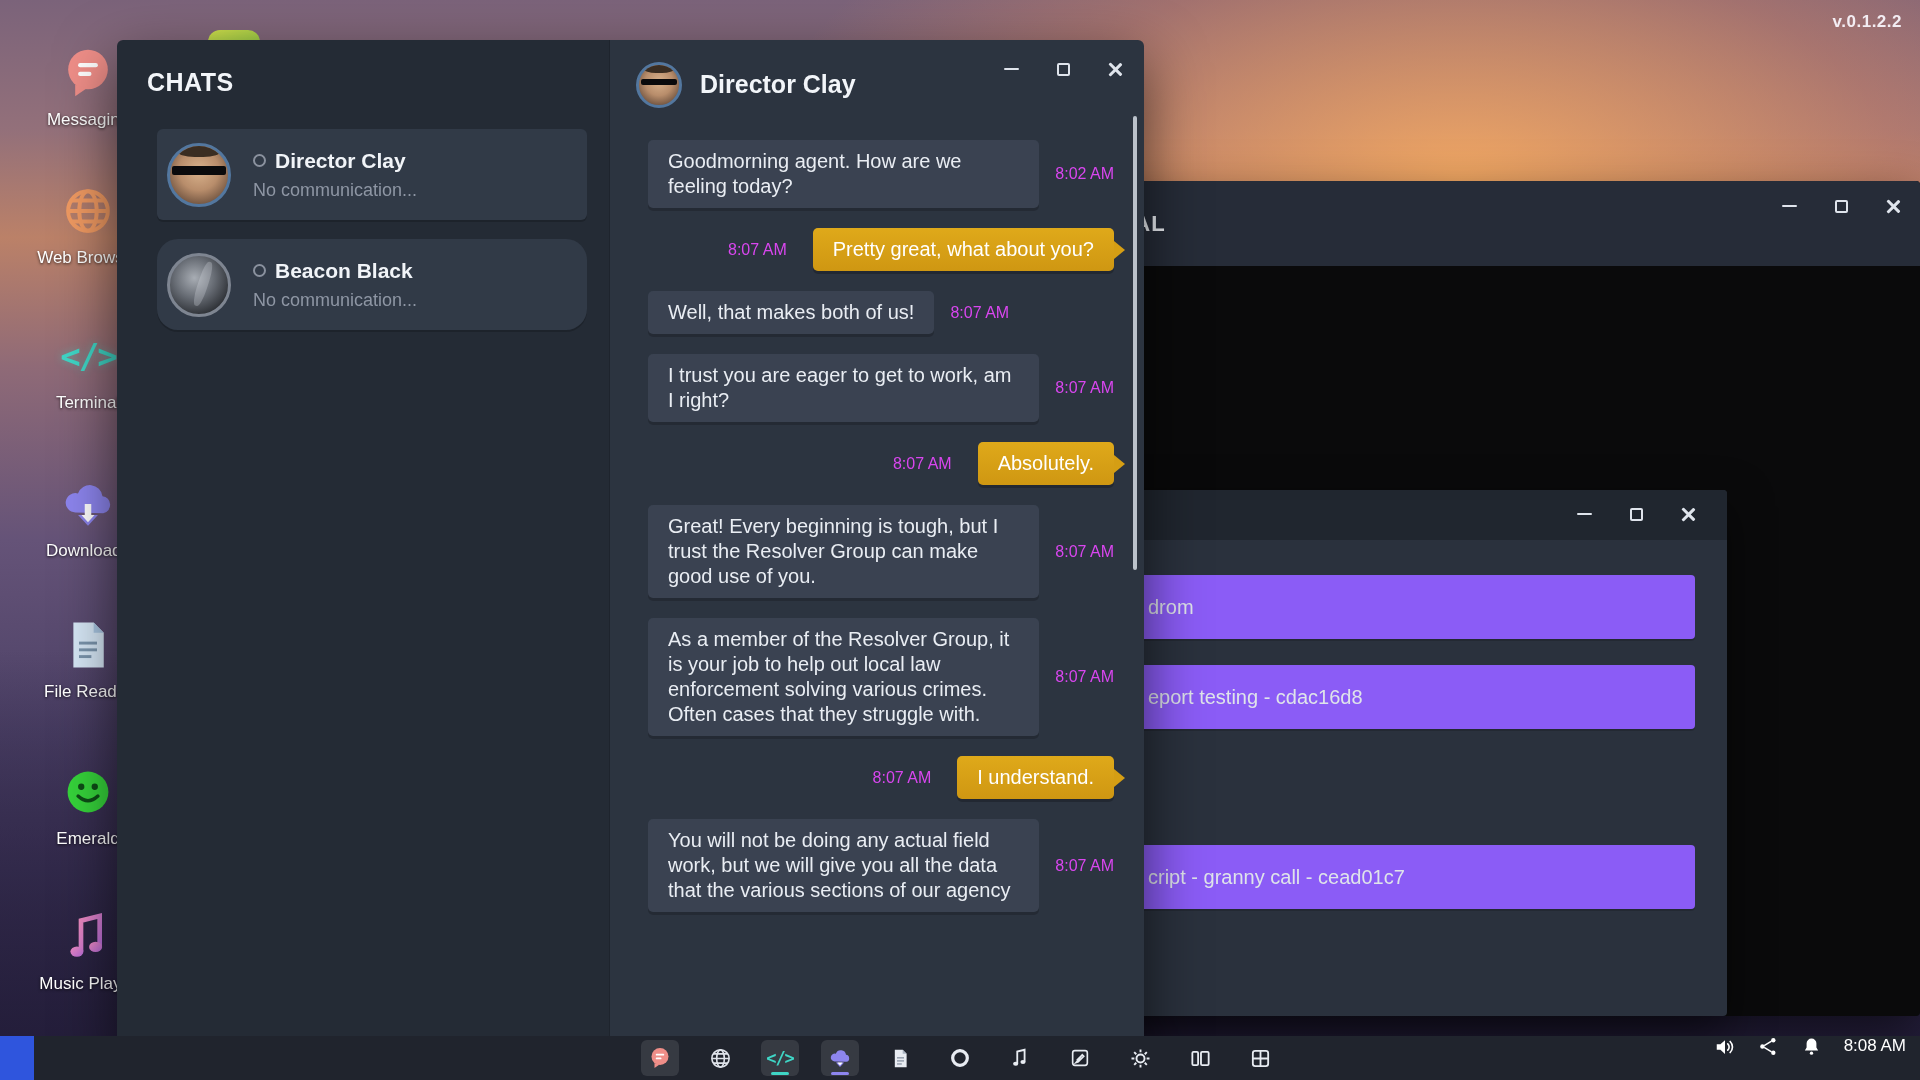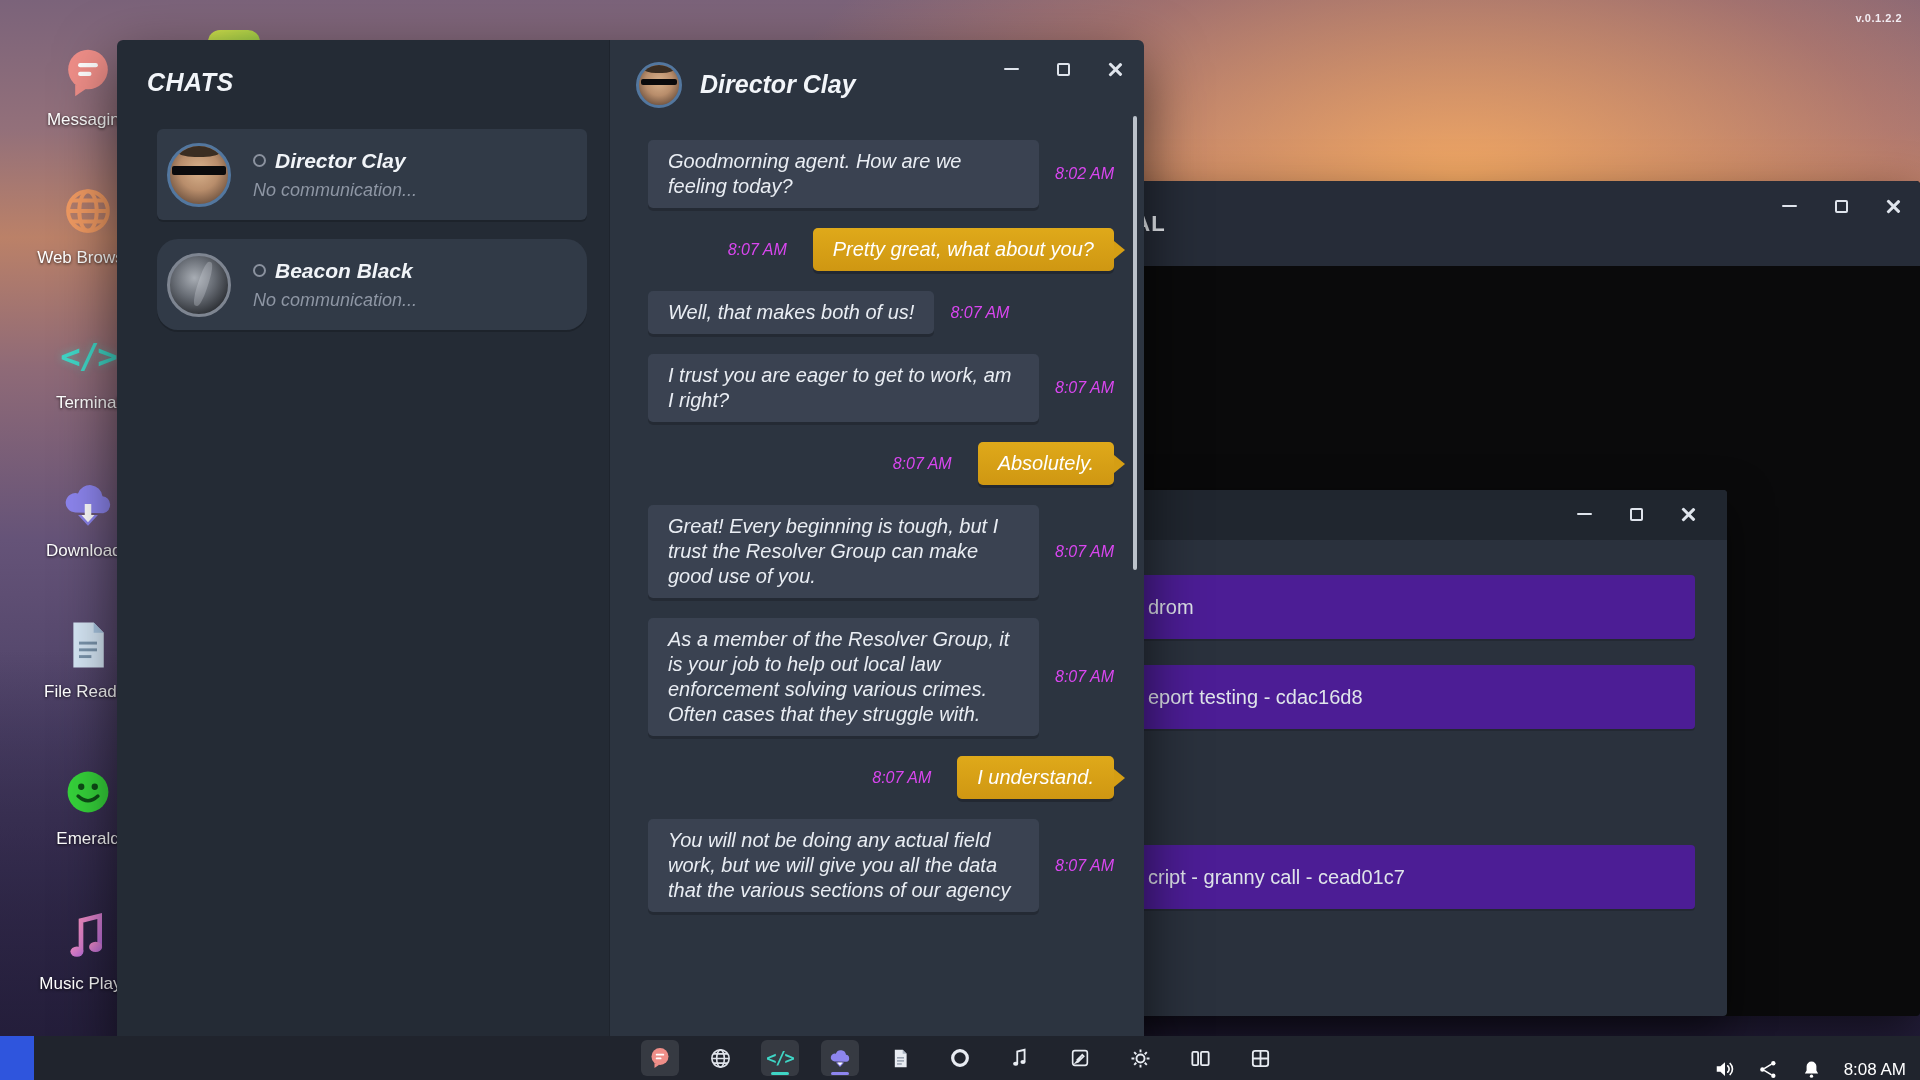--- a/index.html
+++ b/index.html
@@ -8,21 +8,21 @@
 
   
   .wallpaper { position: absolute; inset: 0; z-index: 0;
     background:
       radial-gradient(ellipse 980px 520px at 76% 17%, rgba(255,176,96,.85), rgba(235,140,90,.35) 45%, rgba(160,100,110,0) 72%),
       linear-gradient(180deg, #7b637a 0%, #93707a 12%, #bb8168 22%, #8f6a77 34%, #655378 50%, #4c4166 68%, #3a3354 84%, #2f2a47 100%);
   }
   .hills { position: absolute; left: 0; right: 0; bottom: 0; height: 430px; z-index: 0;
     background: linear-gradient(180deg, rgba(40,32,64,0) 0%, rgba(42,33,66,.55) 45%, rgba(32,26,54,.9) 100%); }
 
-  .version { position: absolute; top: 12px; right: 18px; z-index: 1; color: #f3edf3; font-size: 11px; font-weight: bold; letter-spacing: .5px; }
+  .version { position: absolute; top: 12px; right: 18px; z-index: 1; color: #f3edf3; font-size: 17px; font-weight: bold; letter-spacing: .5px; }
 
   
   .dicon { position: absolute; left: 28px; width: 120px; text-align: center; z-index: 1; cursor: pointer; }
   .dicon .art { width: 64px; height: 64px; margin: 0 auto; display: flex; align-items: center; justify-content: center; }
   .dicon .lbl { margin-top: 5px; color: #ffffff; font-size: 17px; white-space: nowrap; text-shadow: 0 1px 3px rgba(0,0,0,.75); }
   .d0 { top: 41px; } .d1 { top: 179px; } .d2 { top: 324px; } .d3 { top: 472px; }
   .d4 { top: 613px; } .d5 { top: 760px; } .d6 { top: 905px; }
   .code-glyph { font-family: "DejaVu Sans Mono", monospace; font-weight: bold; color: #3fd6c6; font-size: 34px; letter-spacing: -2px; text-shadow: 0 0 8px rgba(63,214,198,.45); }
 
   .hidden-icon { position: absolute; left: 208px; top: 30px; width: 52px; height: 52px; border-radius: 12px; z-index: 1;
@@ -45,28 +45,28 @@
   .terminal-title { position: absolute; left: 144px; top: 30px; color: #eef1f6; font-weight: bold; font-size: 22px; letter-spacing: 1px; }
   .terminal-titlebar .controls { top: 12px; right: 14px; }
   .terminal-body { padding: 6px 0 0 245px; font-family: "DejaVu Sans Mono", monospace; font-size: 16px; line-height: 25px; color: #ccd4cc; }
 
   
   .files-window { position: absolute; left: 1000px; top: 490px; width: 727px; height: 526px; z-index: 3;
     background: #2a313d; border-radius: 4px; overflow: hidden; box-shadow: 0 16px 44px rgba(0,0,0,.5); }
   .files-titlebar { height: 50px; background: #20262f; position: relative; }
   .files-titlebar .controls { top: 11px; right: 26px; }
   .files-body { position: relative; height: 476px; }
-  .frow { position: absolute; left: 14px; width: 681px; height: 64px; background: #4c1d95; border-radius: 4px;
+  .frow { position: absolute; left: 14px; width: 681px; height: 64px; background: #8b5cf6; border-radius: 4px;
     display: flex; align-items: center; padding-left: 134px; color: #dfe4ea; font-size: 20px; cursor: pointer;
     box-shadow: 0 2px 0 rgba(0,0,0,.15); }
   .fr0 { top: 35px; } .fr1 { top: 125px; } .fr2 { top: 215px; } .fr3 { top: 305px; }
 
   
   .messenger-window { position: absolute; left: 117px; top: 40px; width: 1027px; height: 1021px; z-index: 4;
-    border-radius: 6px; overflow: hidden; display: flex; box-shadow: 0 22px 60px rgba(0,0,0,.6); font-style: italic; }
+    border-radius: 6px; overflow: hidden; display: flex; box-shadow: 0 22px 60px rgba(0,0,0,.6); }
   .chats-panel { width: 492px; background: #242b35; position: relative; flex: none; }
   .chat-panel  { flex: 1; background: #2c3440; position: relative; border-left: 1px solid #1e242d; }
 
   .chats-title { position: absolute; left: 30px; top: 28px; font-size: 25px; font-weight: bold; color: #f2f5f9; letter-spacing: .5px; }
 
   .chat-item { position: absolute; left: 40px; width: 430px; height: 91px; background: #313a47; border-radius: 6px;
     display: flex; align-items: center; padding: 0 14px 0 10px; cursor: pointer; box-shadow: 0 2px 0 rgba(0,0,0,.18); }
   .ci1 { top: 89px; } .ci2 { top: 199px; border-radius: 21px; }
 
   .avatar { width: 64px; height: 64px; border-radius: 50%; flex: none; position: relative; overflow: hidden; }
@@ -104,21 +104,21 @@
   
   .taskbar { position: absolute; left: 0; right: 0; bottom: 0; height: 44px; background: #20242d; z-index: 10; }
   .start { position: absolute; left: 0; top: 0; width: 34px; height: 44px; background: #2f55dd; cursor: pointer; }
   .task-icons { position: absolute; left: 50%; top: 0; transform: translateX(-50%); height: 44px; display: flex; gap: 22px; align-items: center; }
   .ticon { width: 38px; height: 36px; border-radius: 6px; display: flex; align-items: center; justify-content: center; cursor: pointer; position: relative; }
   .ticon.open { background: rgba(255,255,255,.10); }
   .ticon .under { position: absolute; bottom: 1px; left: 50%; transform: translateX(-50%); width: 18px; height: 3px; border-radius: 2px; }
   .under.teal { background: #3fd6c6; }
   .under.purple { background: #8d85ee; }
   .ticon .code-glyph { font-size: 17px; letter-spacing: -1px; text-shadow: none; }
-  .tray { position: absolute; right: 14px; top: 0; height: 44px; display: flex; align-items: flex-end; gap: 22px; }
+  .tray { position: absolute; right: 14px; top: 0; height: 44px; display: flex; align-items: flex-start; gap: 22px; }
   .clock { color: #ffffff; font-size: 17px; }
 </style>
 </head>
 <body>
 
 <div class="wallpaper"></div>
 <div class="hills"></div>
 <div class="version">v.0.1.2.2</div>
 
 <div class="dicon d0">

